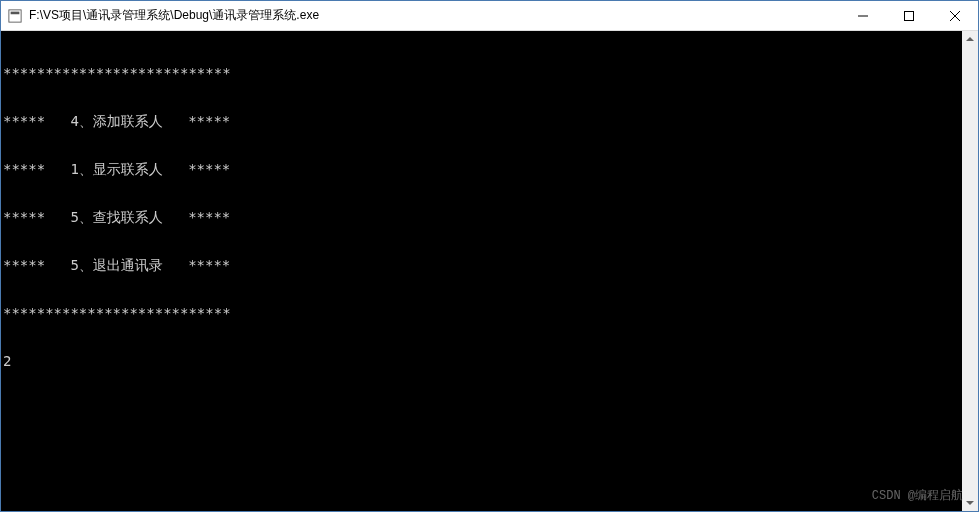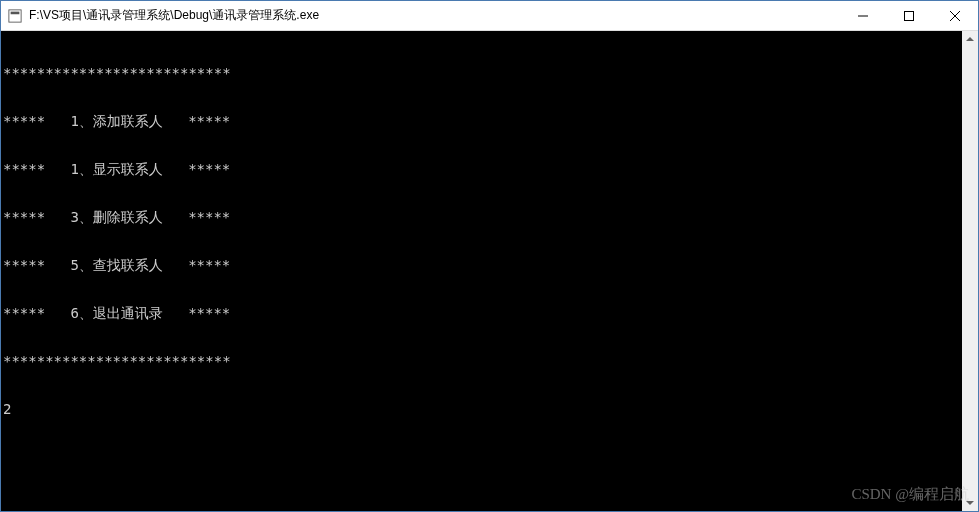--- a/index.html
+++ b/index.html
@@ -85,25 +85,25 @@
       justify-content: center;
       font-size: 8px;
       color: #555;
     }
     .scroll-track {
       flex: 1;
       background: #f0f0f0;
     }
     .watermark {
       position: absolute;
-      right: 10px;
+      right: 16px;
       bottom: 8px;
       color: rgba(200,200,200,0.5);
-      font-size: 15px;
-      font-family: Liberation Serif, serif;
+      font-size: 12px;
+      font-family: Liberation Mono, monospace;
       pointer-events: none;
     }
     .line { display: block; }
   </style>
 </head>
 <body>
 
 <div class="window">
   <div class="titlebar">
     <div class="titlebar-icon">
@@ -127,25 +127,24 @@
       <div class="ctrl-btn close">
         <svg width="10" height="10" viewBox="0 0 10 10">
             <line x1="0" y1="0" x2="10" y2="10" stroke="#000" stroke-width="1"></line>
             <line x1="10" y1="0" x2="0" y2="10" stroke="#000" stroke-width="1"></line>
           </svg>
       </div>
     </div>
   </div>
   <div class="console-area">
     <span class="line">***************************</span>
-    <span class="line">*****   1、添加联系人   *****</span>
+    <span class="line">*****   4、添加联系人   *****</span>
     <span class="line">*****   1、显示联系人   *****</span>
-    <span class="line">*****   3、删除联系人   *****</span>
     <span class="line">*****   5、查找联系人   *****</span>
-    <span class="line">*****   6、退出通讯录   *****</span>
+    <span class="line">*****   5、退出通讯录   *****</span>
     <span class="line">***************************</span>
     <span class="line">2</span>
     
     
     <div class="scrollbar">
       <div class="scroll-btn">
         <svg width="8" height="4" viewBox="0 0 8 4">
             <polygon points="4,0 8,4 0,4" fill="#606060"></polygon>
           </svg>
       </div>

